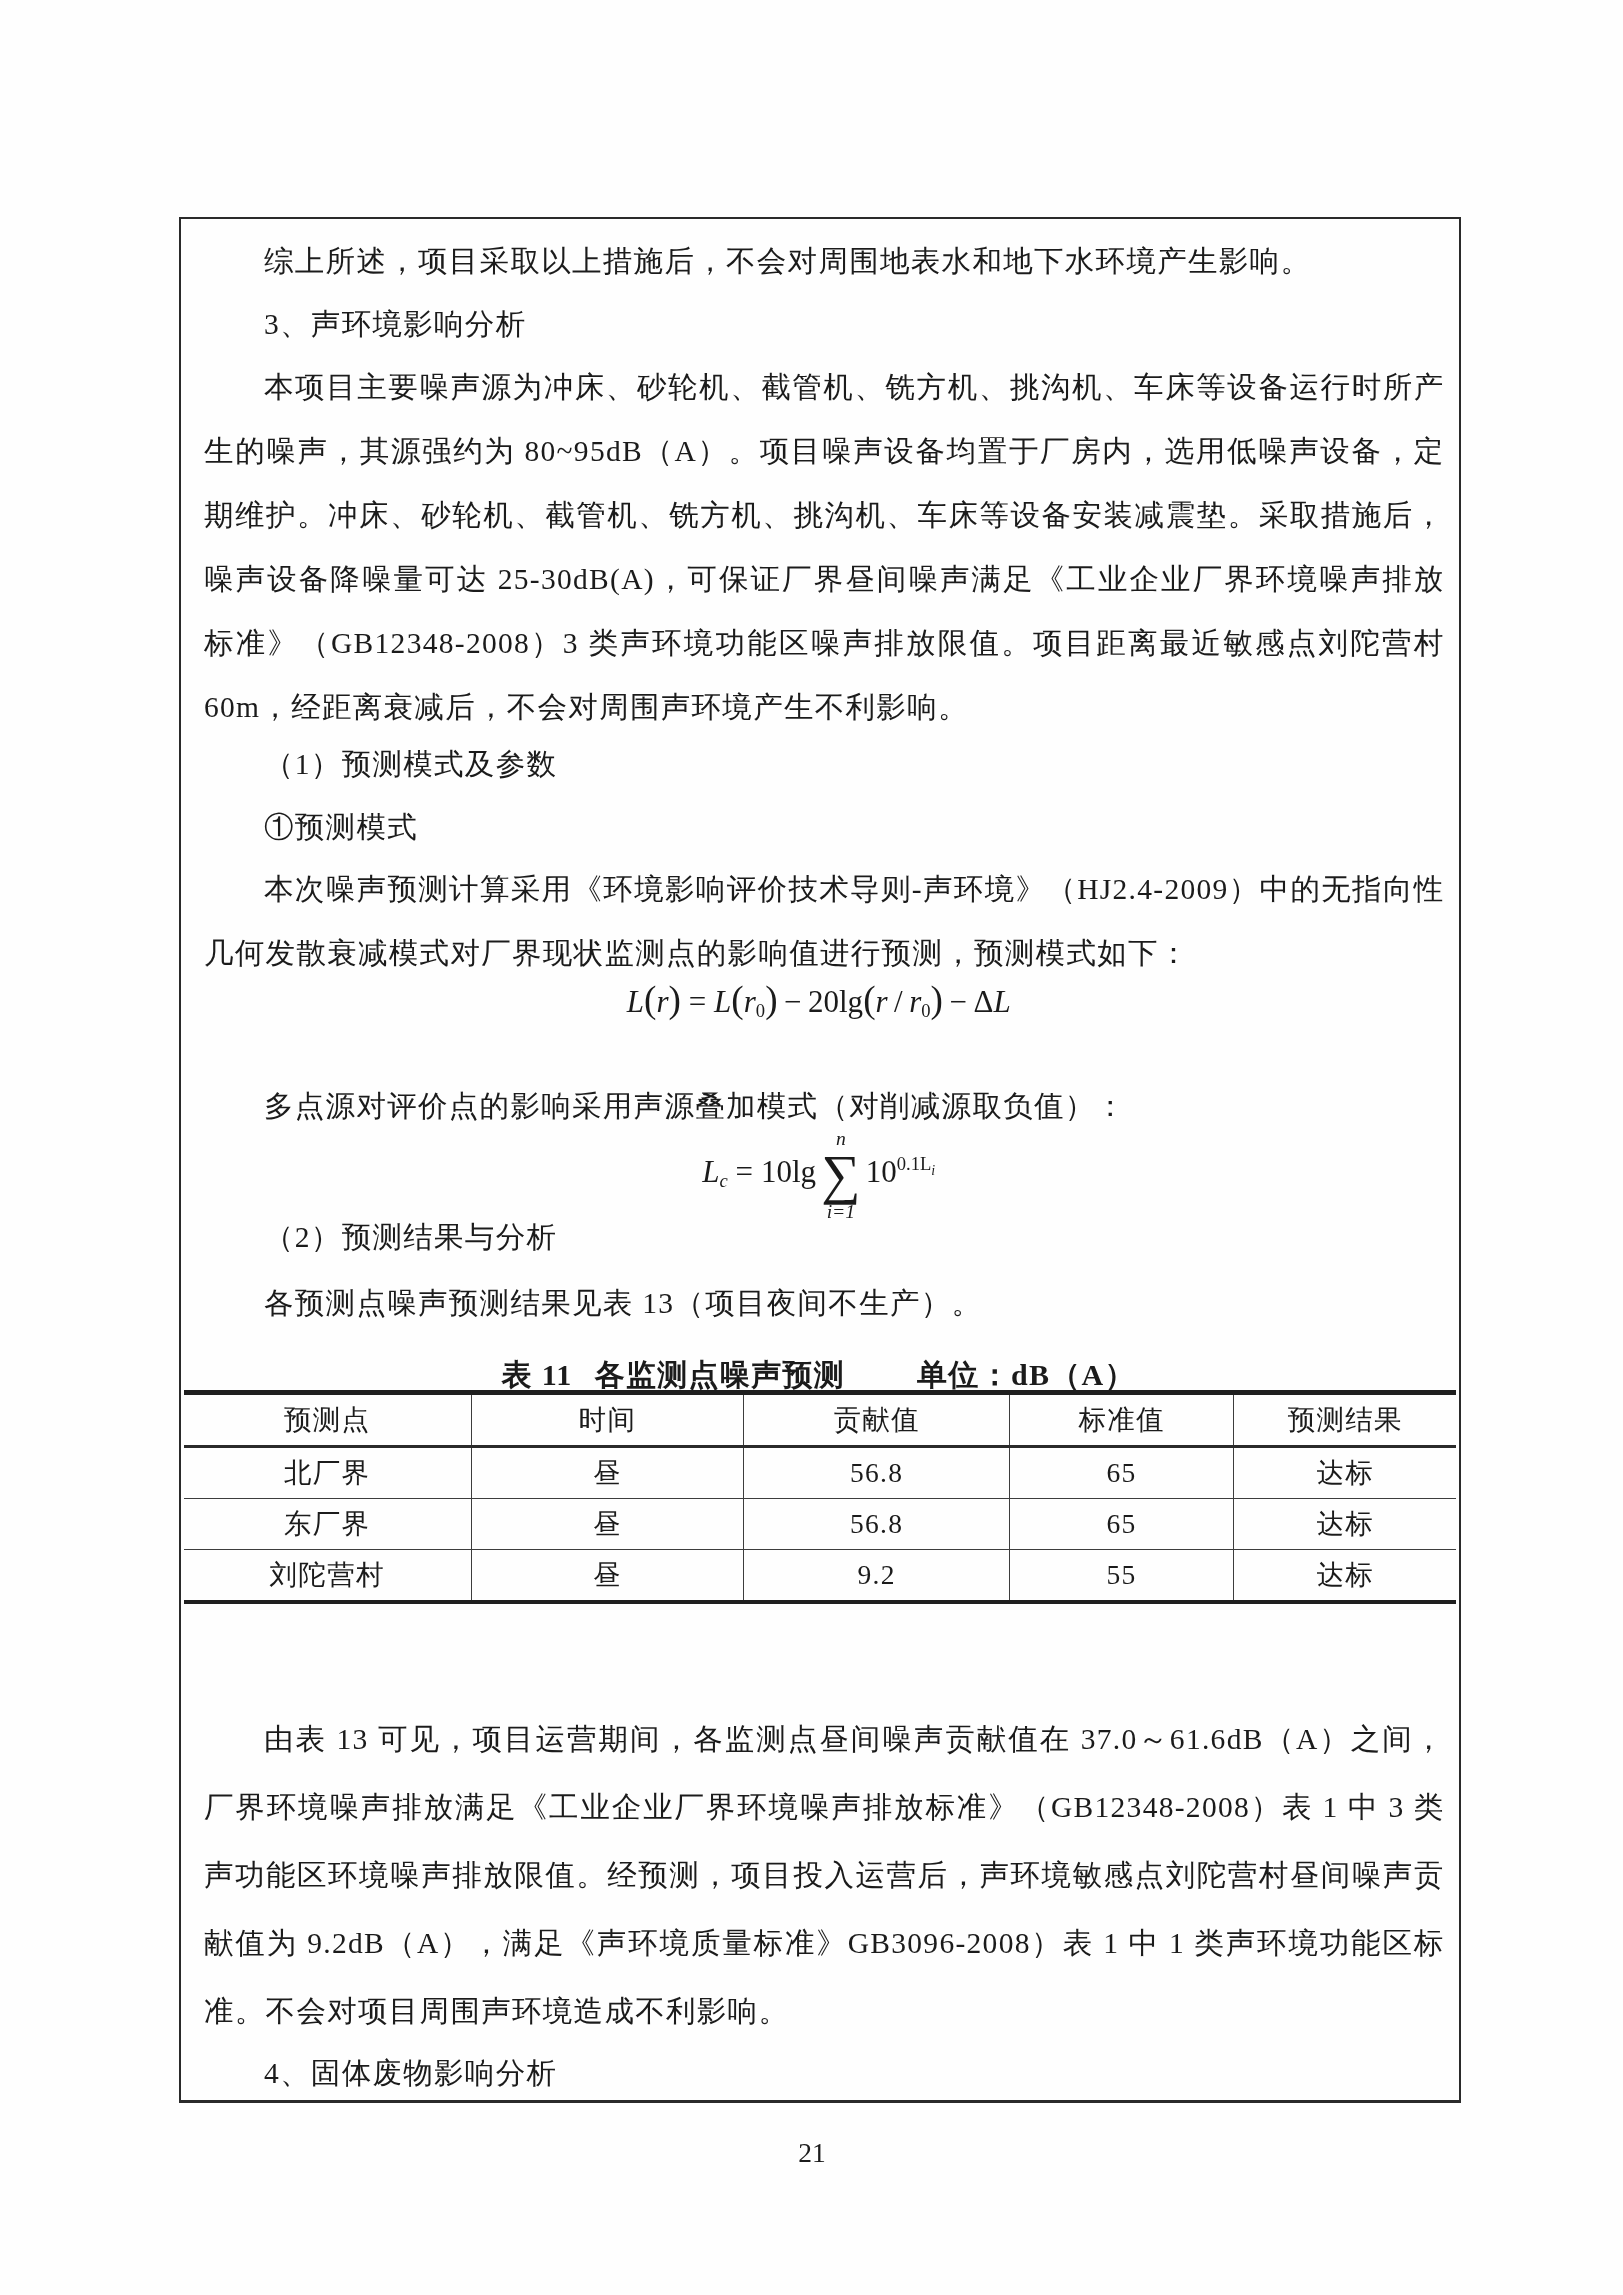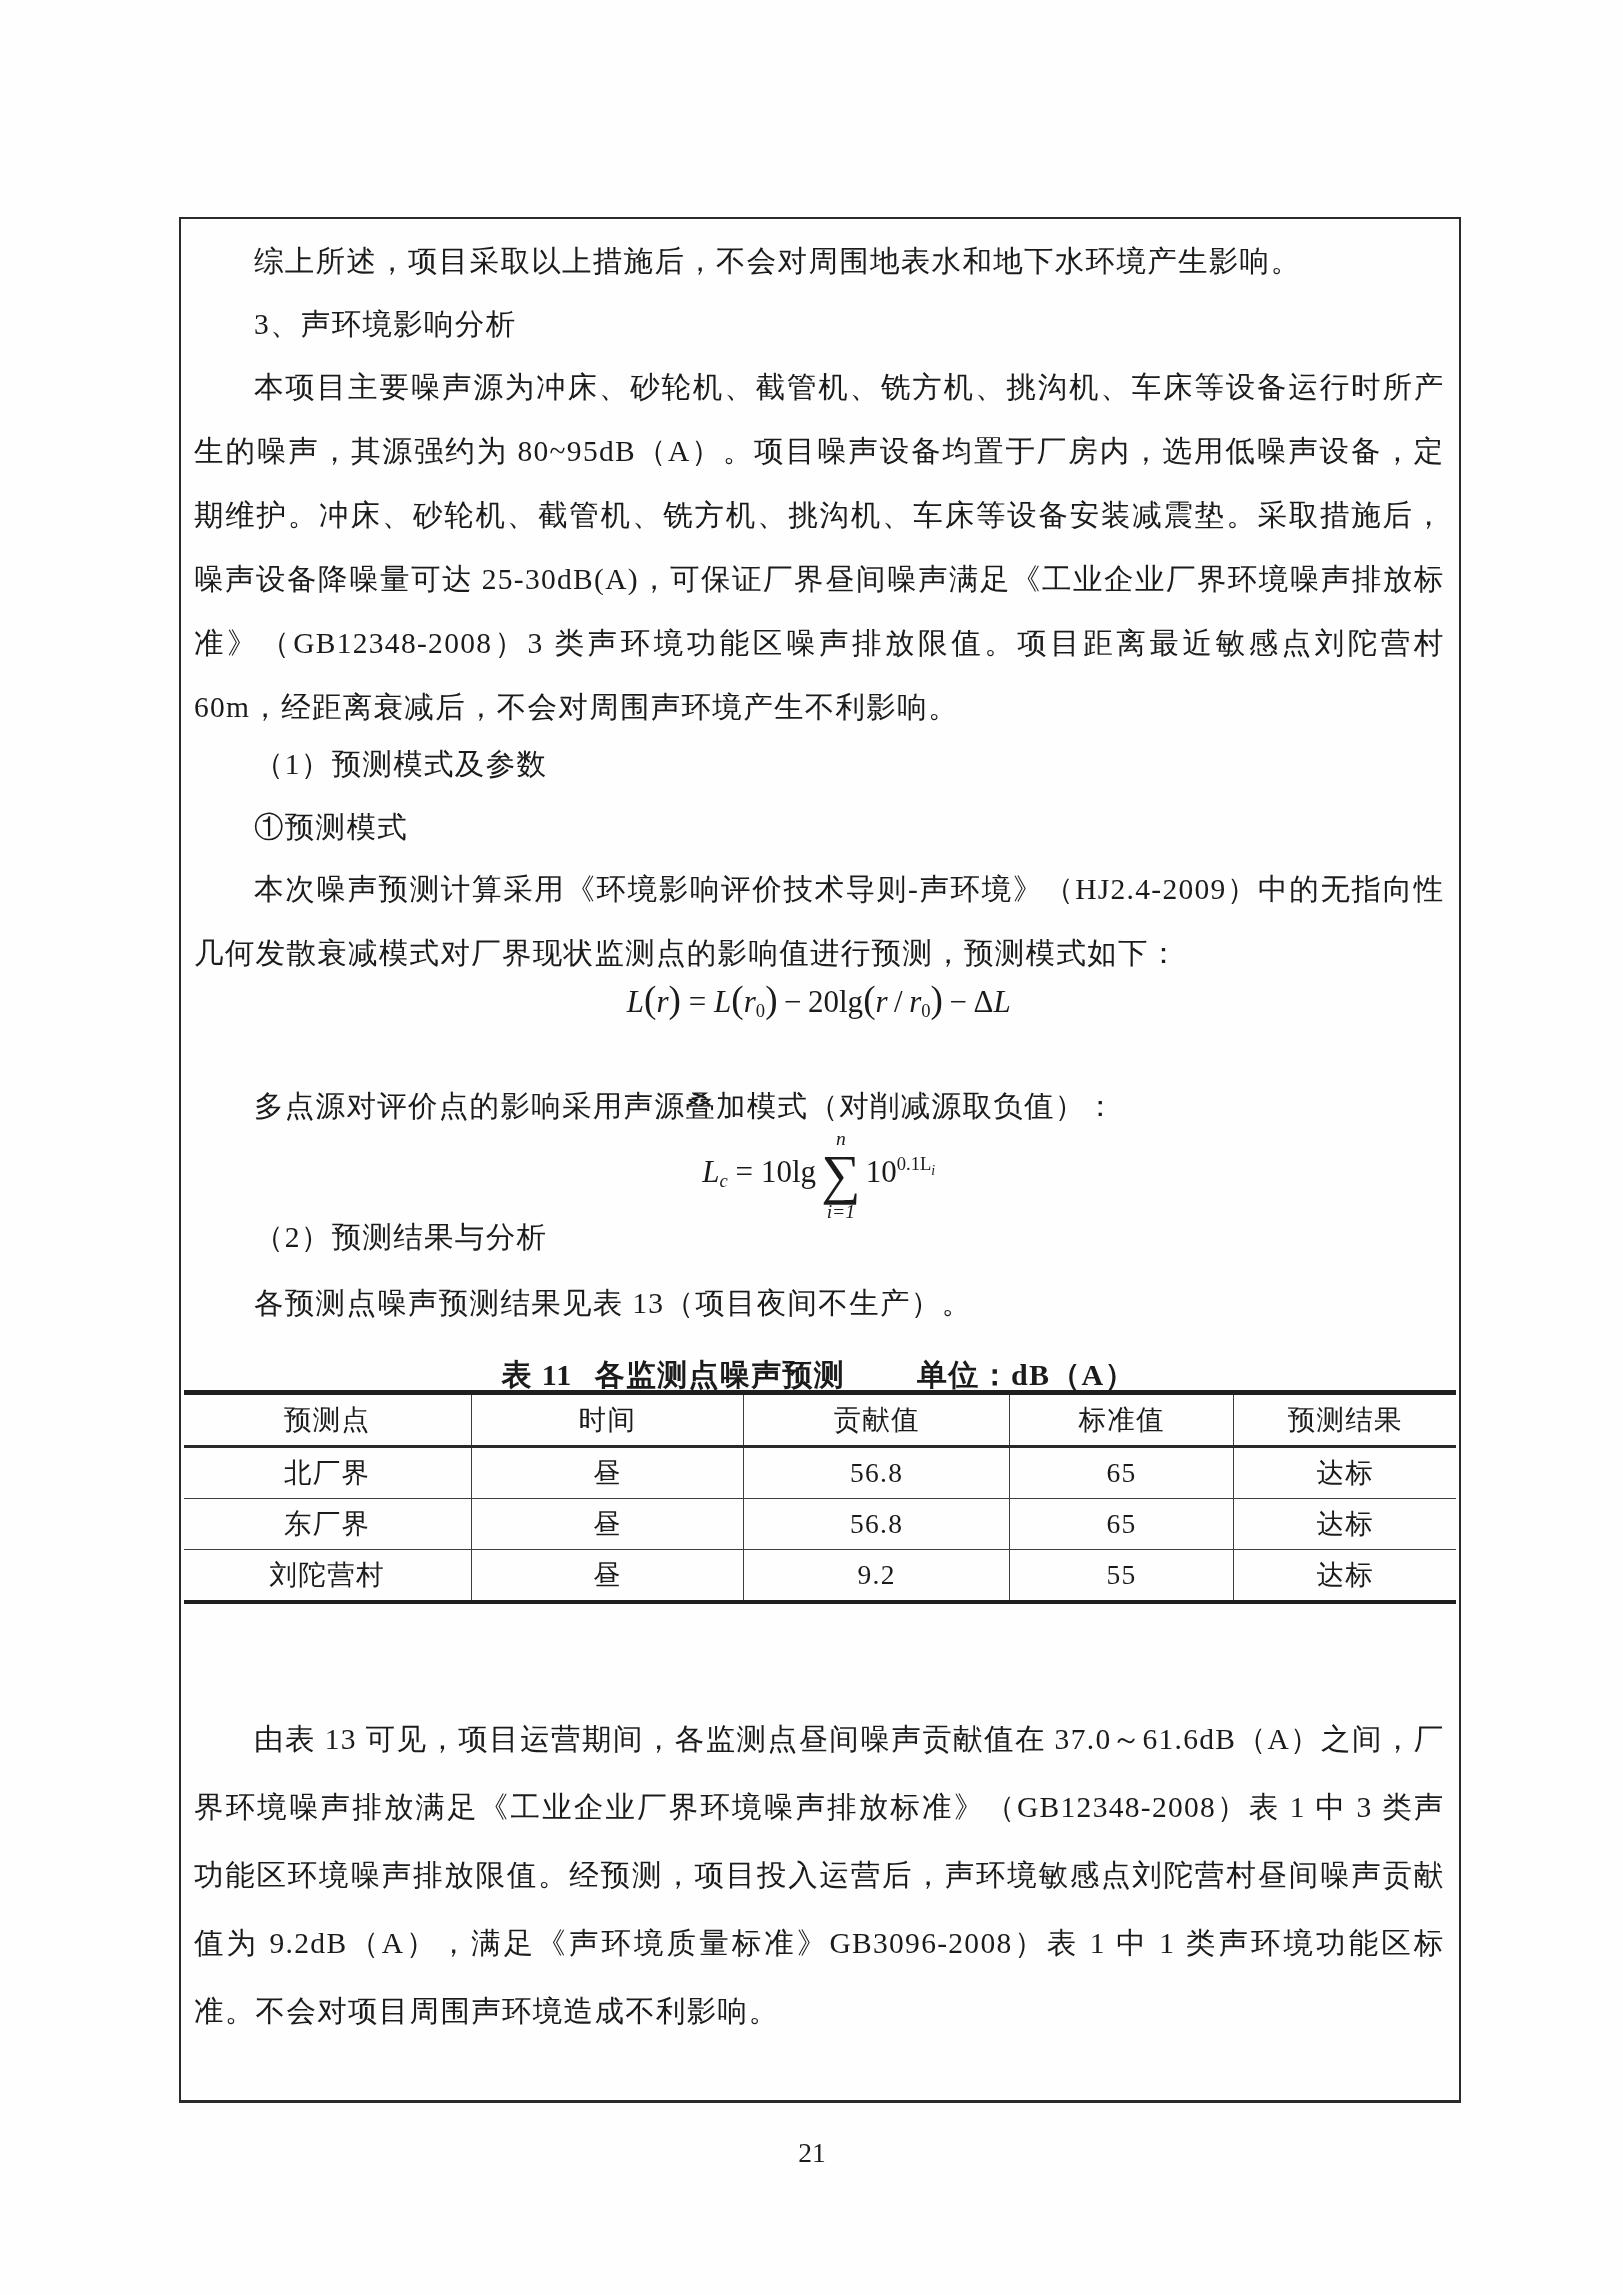--- a/index.html
+++ b/index.html
@@ -15,21 +15,21 @@
     position:absolute;
     left:179px;top:217px;
     width:1282px;height:1886px;
     box-sizing:border-box;
     border:2.6px solid #2a2a2a;
     border-bottom-width:3.9px;
     background:transparent;
   }
   .blk{
     position:absolute;
-    left:13px;right:14.4px;
+    left:23px;right:14.4px;
     font-size:29.5px;
     line-height:64px;
     letter-spacing:1.3px;
     text-align:justify;
     text-justify:inter-ideograph;
   }
   .indent{text-indent:60px;}
   .p6{line-height:68px;font-family:Liberation Serif, serif;}
   .formula-blk{
     position:absolute;left:11.8px;right:14.4px;
@@ -164,18 +164,19 @@
           <td>昼</td>
           <td>9.2</td>
           <td>55</td>
           <td>达标</td>
         </tr>
       </tbody>
     </table>
 
     <div class="blk indent p6" style="top:1486px;">由表 13 可见，项目运营期间，各监测点昼间噪声贡献值在 37.0～61.6dB（A）之间，厂界环境噪声排放满足《工业企业厂界环境噪声排放标准》（GB12348-2008）表 1 中 3 类声功能区环境噪声排放限值。经预测，项目投入运营后，声环境敏感点刘陀营村昼间噪声贡献值为 9.2dB（A），满足《声环境质量标准》GB3096-2008）表 1 中 1 类声环境功能区标准。不会对项目周围声环境造成不利影响。</div>
 
+    <div class="blk indent" style="top:1822px;">4、固体废物影响分析</div>
 
   </div>
 
   <div class="page-num">21</div>
 </div>
 
 
 </body></html>

